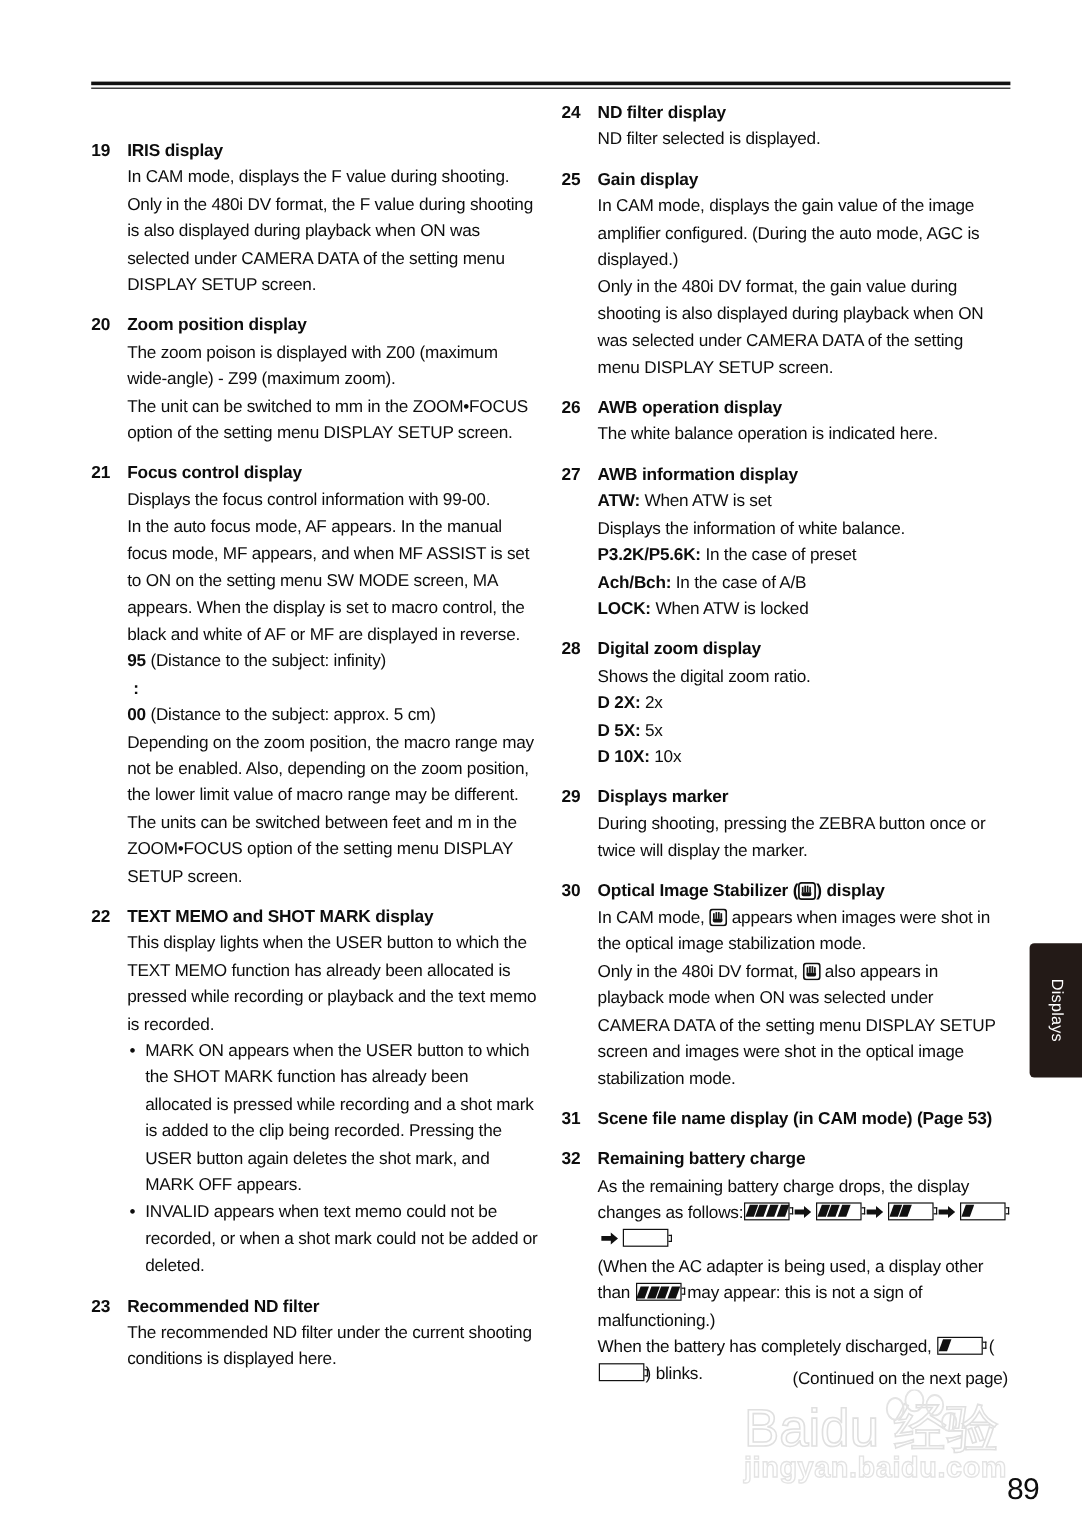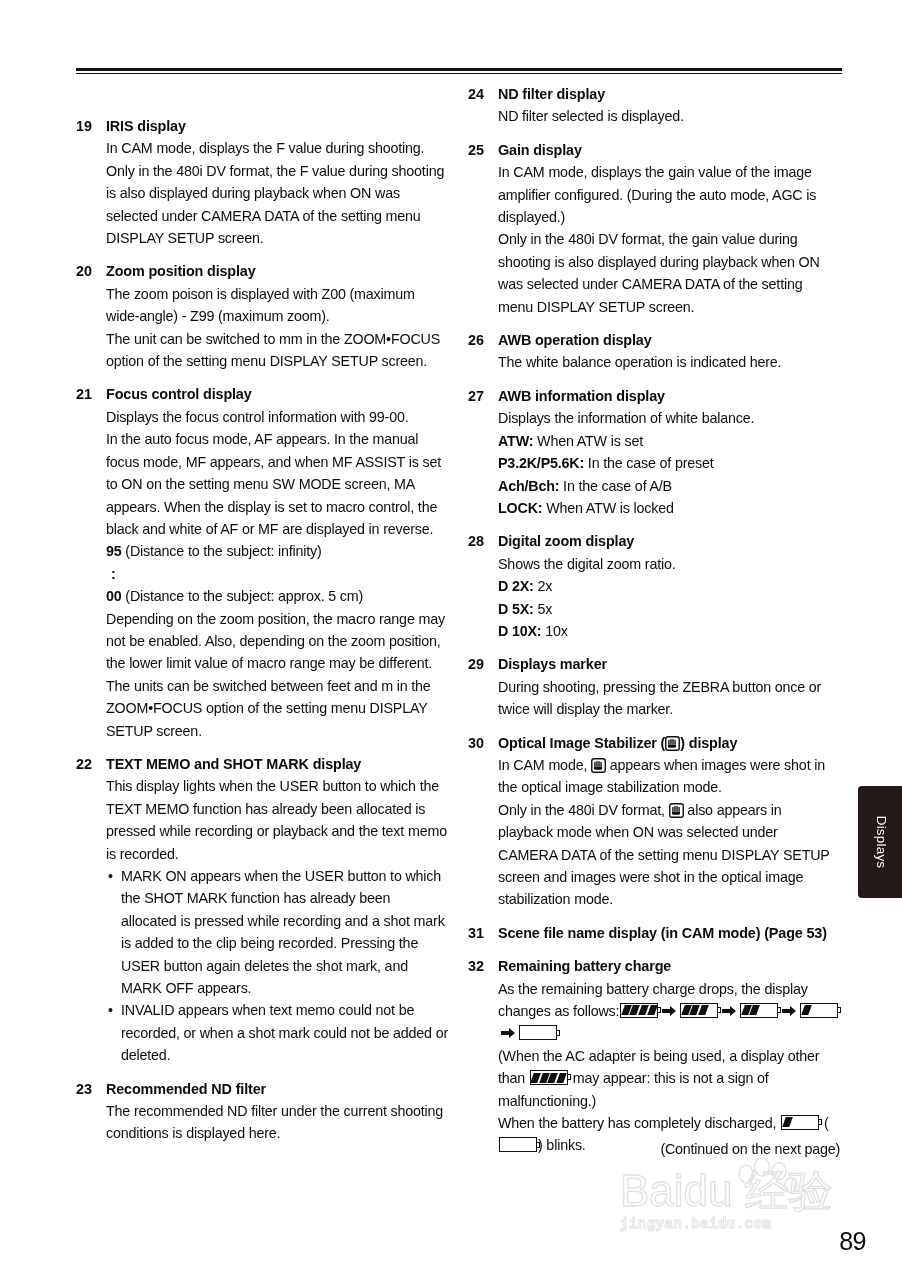--- a/index.html
+++ b/index.html
@@ -199,29 +199,28 @@
   .wm-main {
     font-size: 44px;
     font-weight: normal;
     color: transparent;
     -webkit-text-stroke: 1.3px #e0e0e0;
     letter-spacing: 0px;
     line-height: 46px;
     white-space: nowrap;
   }
   .wm-sub {
-    font-size: 14px;
+    font-size: 24px;
     font-weight: bold;
     color: transparent;
     -webkit-text-stroke: 1.1px #e3e3e3;
     letter-spacing: 0.5px;
     line-height: 24px;
     margin-top: -2px;
     white-space: nowrap;
-    font-family: Liberation Mono, monospace;
   }
   .wm-paw {
     position: absolute;
     left: 112px;
     top: -10px;
     width: 66px;
     height: 50px;
   }
 
   
@@ -322,22 +321,22 @@
       <div class="entry-body">
         <div class="entry-title">AWB operation display</div>
         <div class="entry-text">The white balance operation is indicated here.</div>
       </div>
     </div>
 
     <div class="entry">
       <div class="entry-num">27</div>
       <div class="entry-body">
         <div class="entry-title">AWB information display</div>
+        <div class="entry-text"><b>ATW:</b><span> When ATW is set</span></div>
         <div class="entry-text">Displays the information of white balance.</div>
-        <div class="entry-text"><b>ATW:</b><span> When ATW is set</span></div>
         <div class="entry-text"><b>P3.2K/P5.6K:</b><span> In the case of preset</span></div>
         <div class="entry-text"><b>Ach/Bch:</b><span> In the case of A/B</span></div>
         <div class="entry-text"><b>LOCK:</b><span> When ATW is locked</span></div>
       </div>
     </div>
 
     <div class="entry">
       <div class="entry-num">28</div>
       <div class="entry-body">
         <div class="entry-title">Digital zoom display</div>

